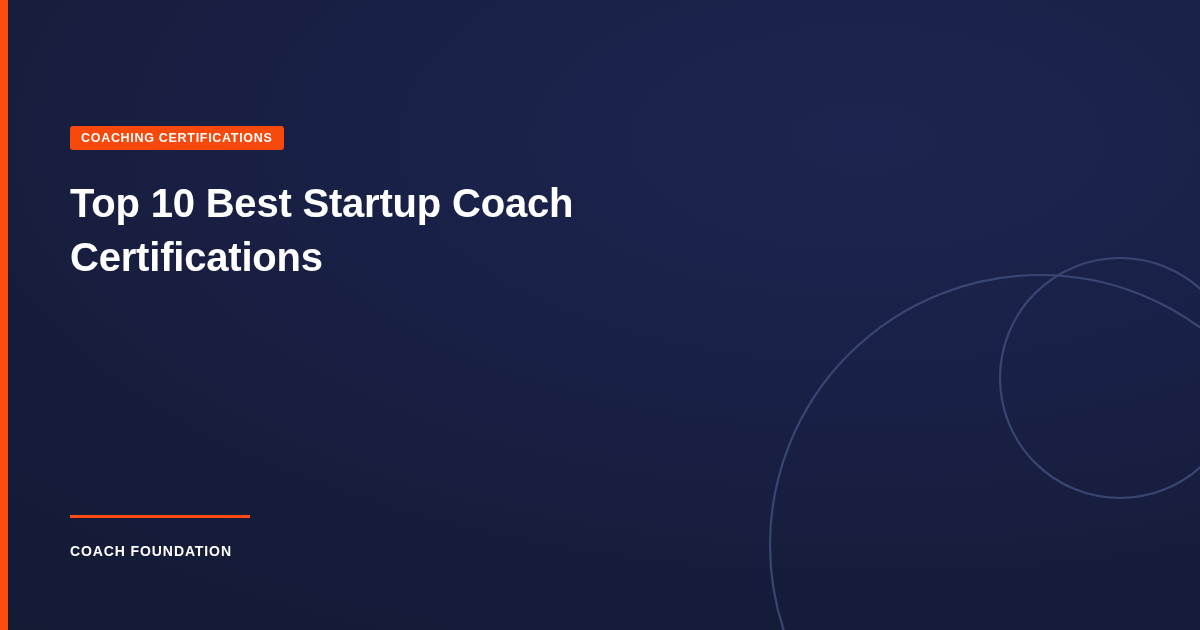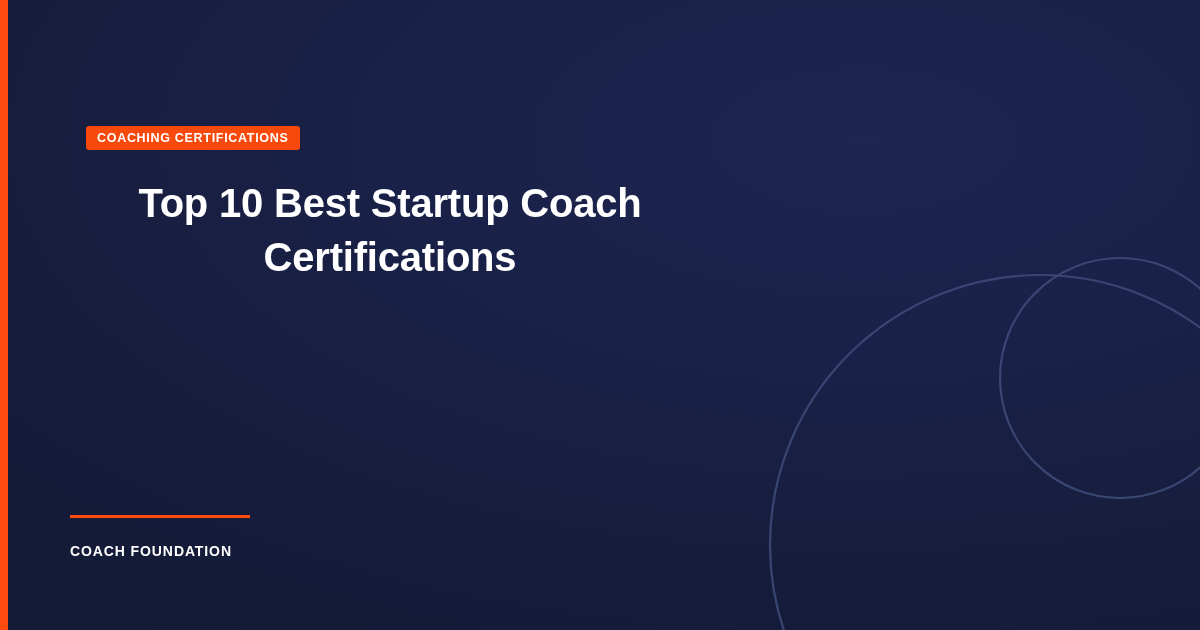--- a/index.html
+++ b/index.html
@@ -51,21 +51,21 @@
     position: absolute;
     left: 0;
     top: 0;
     width: 1200px;
     height: 630px;
     z-index: 3;
   }
 
   .badge {
     position: absolute;
-    left: 86px;
+    left: 70px;
     top: 126px;
     height: 24px;
     box-sizing: border-box;
     display: inline-flex;
     align-items: center;
     padding: 0 11px;
     border-radius: 3px;
     background: #f8490d;
     color: #ffffff;
     font-size: 12.5px;
@@ -79,21 +79,20 @@
     position: absolute;
     left: 70px;
     top: 176px;
     width: 640px;
     margin: 0;
     color: #ffffff;
     font-size: 40px;
     font-weight: bold;
     line-height: 54px;
     letter-spacing: -0.2px;
-    text-align: center;
   }
 
   .footer {
     position: absolute;
     left: 70px;
     top: 515px;
     width: 420px;
   }
 
   .footer-rule {

